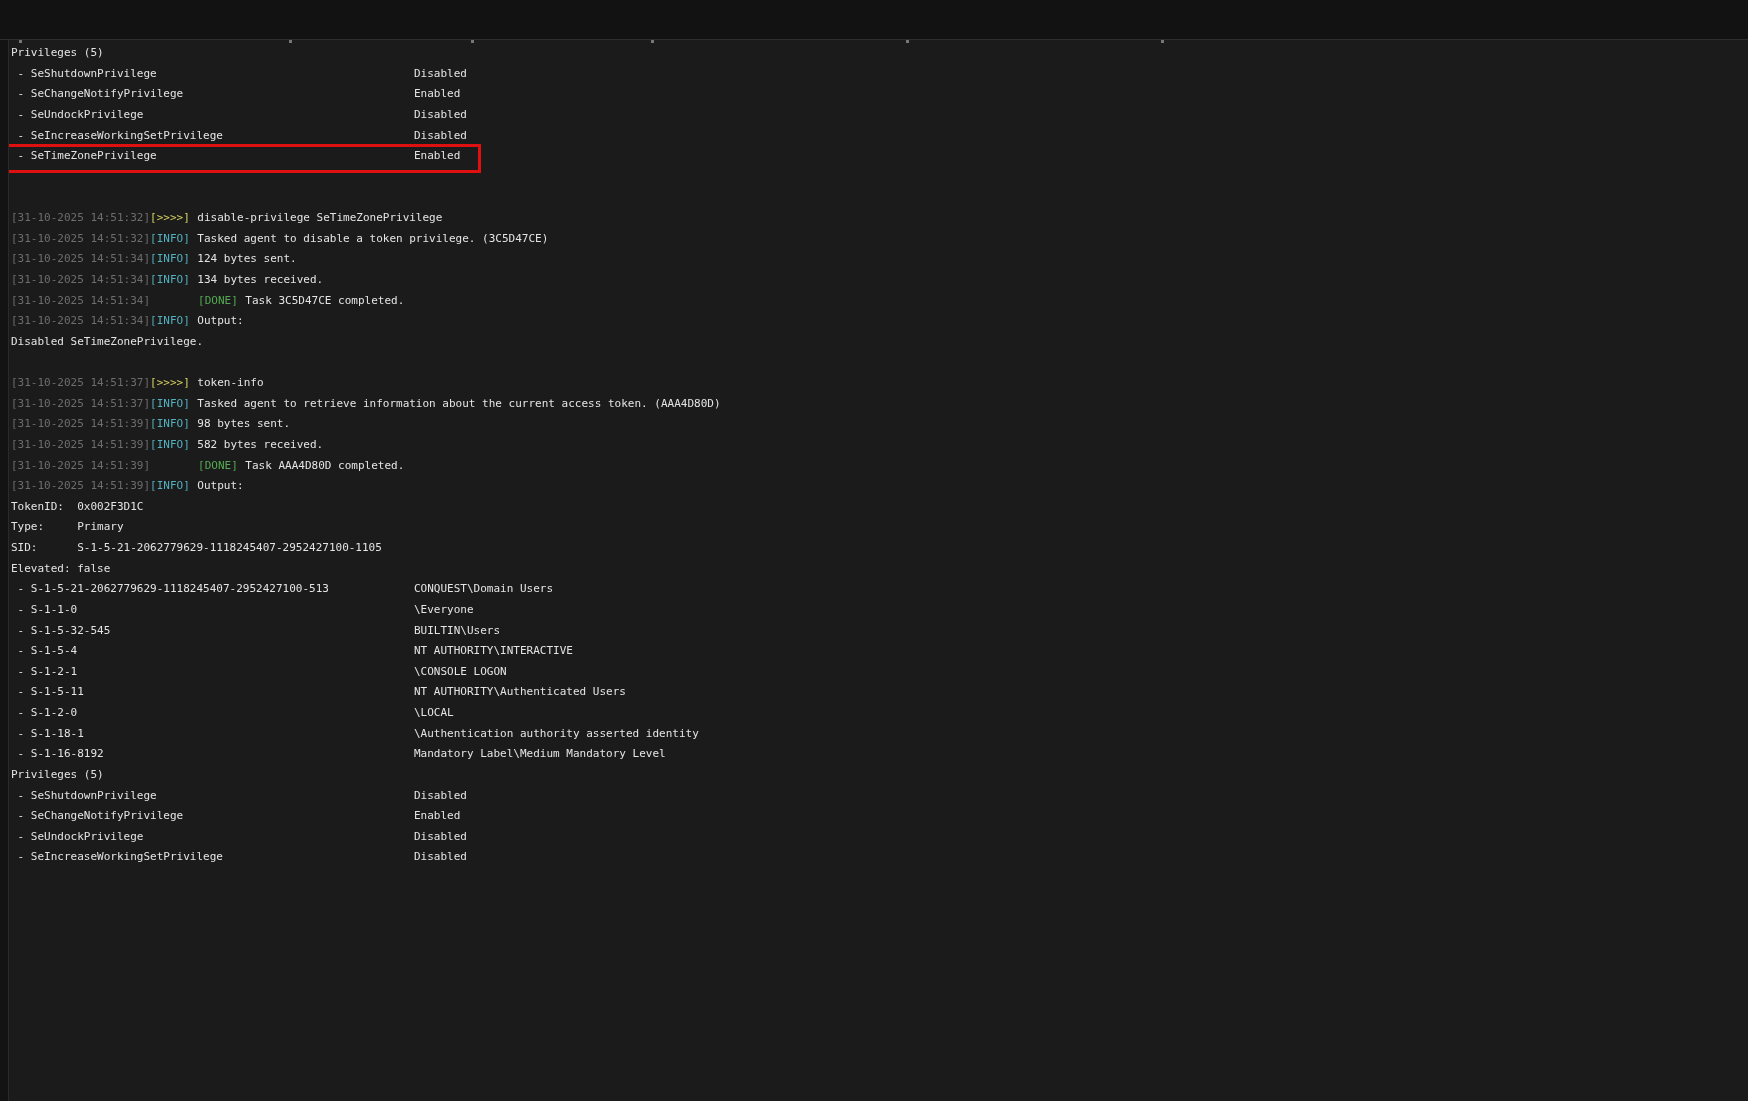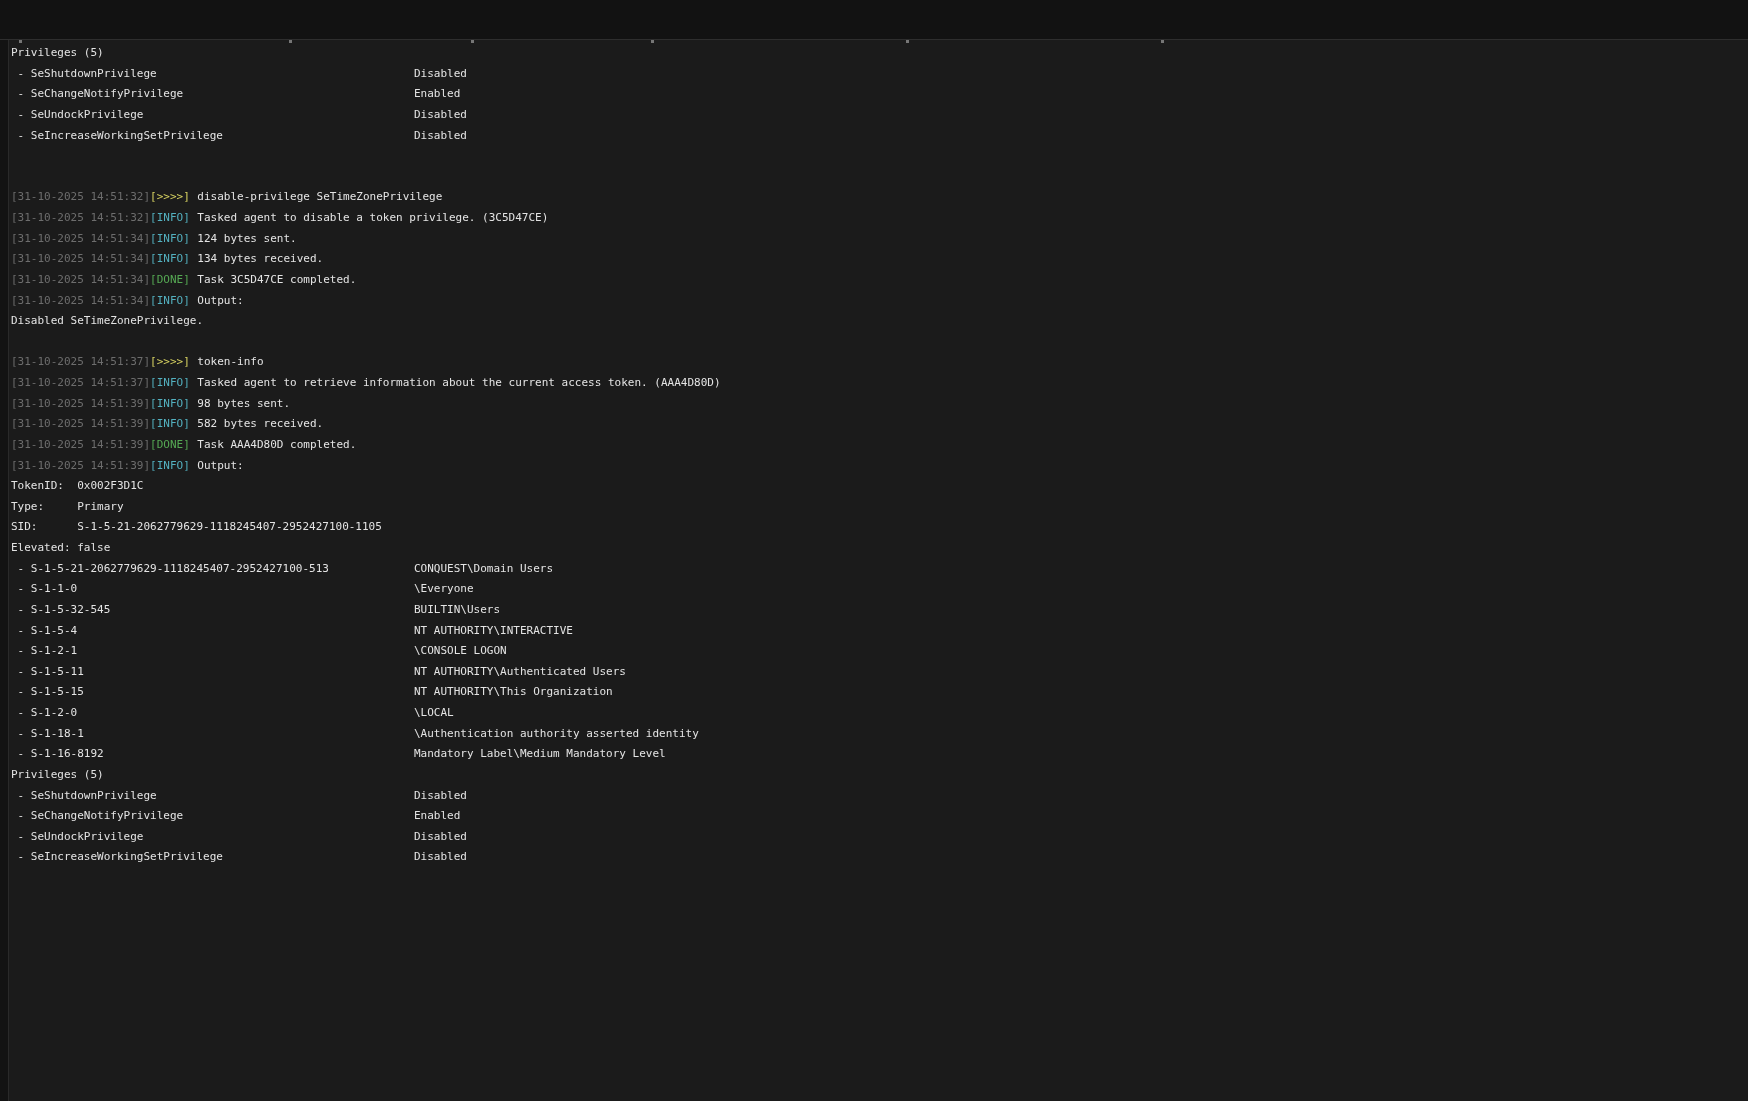--- a/index.html
+++ b/index.html
@@ -29,21 +29,21 @@
   .clipped-row{position:absolute;top:0;left:0;right:0;height:4px;overflow:hidden;}
   .frag{position:absolute;top:0;width:3px;height:3px;background:#8d8d8d;opacity:.8;}
   .lines{
     position:absolute;top:3px;left:2px;right:0;
     font-size:11px;color:var(--text);
   }
   .line{height:20.64px;line-height:20.64px;white-space:pre;position:relative;}
   .ts{color:var(--ts);}
   .tag-cmd{color:var(--cmd);}
   .tag-info{color:var(--info);}
-  .tag-done{color:var(--done);}
+  .tag-done{color:var(--done);margin-left:48px;}
   .msg{padding-left:7.5px;}
   .kv-left{display:inline-block;width:403px;white-space:pre;vertical-align:top;}
   .kv-right{white-space:pre;}
   .hl::after{
     content:"";position:absolute;left:-6px;top:-2px;width:470px;height:23px;
     border:3px solid var(--red);pointer-events:none;
   }
 </style>
 </head>
 <body>
@@ -62,20 +62,21 @@
     <span class="frag" style="left:642px"></span>
     <span class="frag" style="left:897px"></span>
     <span class="frag" style="left:1152px"></span>
   </div>
   <div class="lines" id="terminal-lines">
       <div class="line"><span>Privileges (5)</span></div>
       <div class="line"><span class="kv-left"> - SeShutdownPrivilege</span><span class="kv-right">Disabled</span></div>
       <div class="line"><span class="kv-left"> - SeChangeNotifyPrivilege</span><span class="kv-right">Enabled</span></div>
       <div class="line"><span class="kv-left"> - SeUndockPrivilege</span><span class="kv-right">Disabled</span></div>
       <div class="line"><span class="kv-left"> - SeIncreaseWorkingSetPrivilege</span><span class="kv-right">Disabled</span></div>
+      <div class="line hl"><span class="kv-left"> - SeTimeZonePrivilege</span><span class="kv-right">Enabled</span></div>
       <div class="line"></div>
       <div class="line"></div>
       <div class="line"><span class="ts">[31-10-2025 14:51:32]</span><span class="tag-cmd">[&gt;&gt;&gt;&gt;]</span><span class="msg">disable-privilege SeTimeZonePrivilege</span></div>
       <div class="line"><span class="ts">[31-10-2025 14:51:32]</span><span class="tag-info">[INFO]</span><span class="msg">Tasked agent to disable a token privilege. (3C5D47CE)</span></div>
       <div class="line"><span class="ts">[31-10-2025 14:51:34]</span><span class="tag-info">[INFO]</span><span class="msg">124 bytes sent.</span></div>
       <div class="line"><span class="ts">[31-10-2025 14:51:34]</span><span class="tag-info">[INFO]</span><span class="msg">134 bytes received.</span></div>
       <div class="line"><span class="ts">[31-10-2025 14:51:34]</span><span class="tag-done">[DONE]</span><span class="msg">Task 3C5D47CE completed.</span></div>
       <div class="line"><span class="ts">[31-10-2025 14:51:34]</span><span class="tag-info">[INFO]</span><span class="msg">Output:</span></div>
       <div class="line"><span>Disabled SeTimeZonePrivilege.</span></div>
       <div class="line"></div>
@@ -88,21 +89,20 @@
       <div class="line"><span>TokenID:  0x002F3D1C</span></div>
       <div class="line"><span>Type:     Primary</span></div>
       <div class="line"><span>SID:      S-1-5-21-2062779629-1118245407-2952427100-1105</span></div>
       <div class="line"><span>Elevated: false</span></div>
       <div class="line"><span class="kv-left"> - S-1-5-21-2062779629-1118245407-2952427100-513</span><span class="kv-right">CONQUEST\Domain Users</span></div>
       <div class="line"><span class="kv-left"> - S-1-1-0</span><span class="kv-right">\Everyone</span></div>
       <div class="line"><span class="kv-left"> - S-1-5-32-545</span><span class="kv-right">BUILTIN\Users</span></div>
       <div class="line"><span class="kv-left"> - S-1-5-4</span><span class="kv-right">NT AUTHORITY\INTERACTIVE</span></div>
       <div class="line"><span class="kv-left"> - S-1-2-1</span><span class="kv-right">\CONSOLE LOGON</span></div>
       <div class="line"><span class="kv-left"> - S-1-5-11</span><span class="kv-right">NT AUTHORITY\Authenticated Users</span></div>
-      <div class="line"><span class="kv-left"> - S-1-5-15</span><span class="kv-right">NT AUTHORITY\This Organization</span></div>
       <div class="line"><span class="kv-left"> - S-1-2-0</span><span class="kv-right">\LOCAL</span></div>
       <div class="line"><span class="kv-left"> - S-1-18-1</span><span class="kv-right">\Authentication authority asserted identity</span></div>
       <div class="line"><span class="kv-left"> - S-1-16-8192</span><span class="kv-right">Mandatory Label\Medium Mandatory Level</span></div>
       <div class="line"><span>Privileges (5)</span></div>
       <div class="line"><span class="kv-left"> - SeShutdownPrivilege</span><span class="kv-right">Disabled</span></div>
       <div class="line"><span class="kv-left"> - SeChangeNotifyPrivilege</span><span class="kv-right">Enabled</span></div>
       <div class="line"><span class="kv-left"> - SeUndockPrivilege</span><span class="kv-right">Disabled</span></div>
       <div class="line"><span class="kv-left"> - SeIncreaseWorkingSetPrivilege</span><span class="kv-right">Disabled</span></div>
     </div>
 </div>

